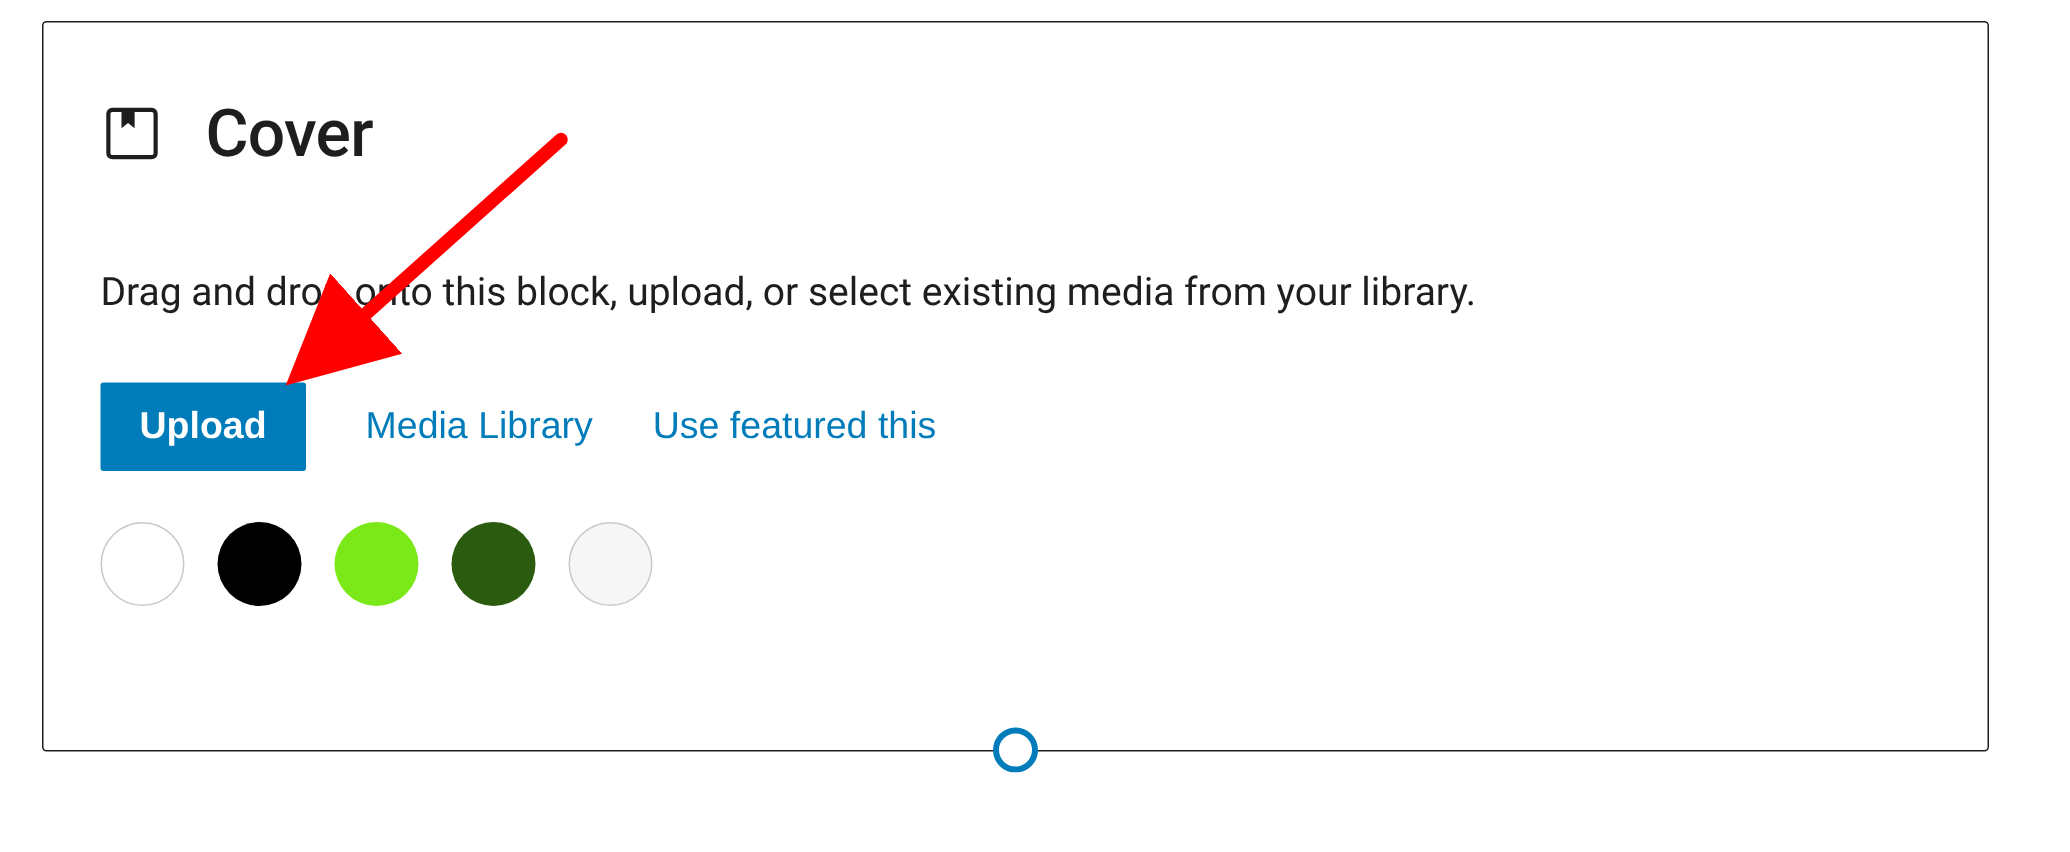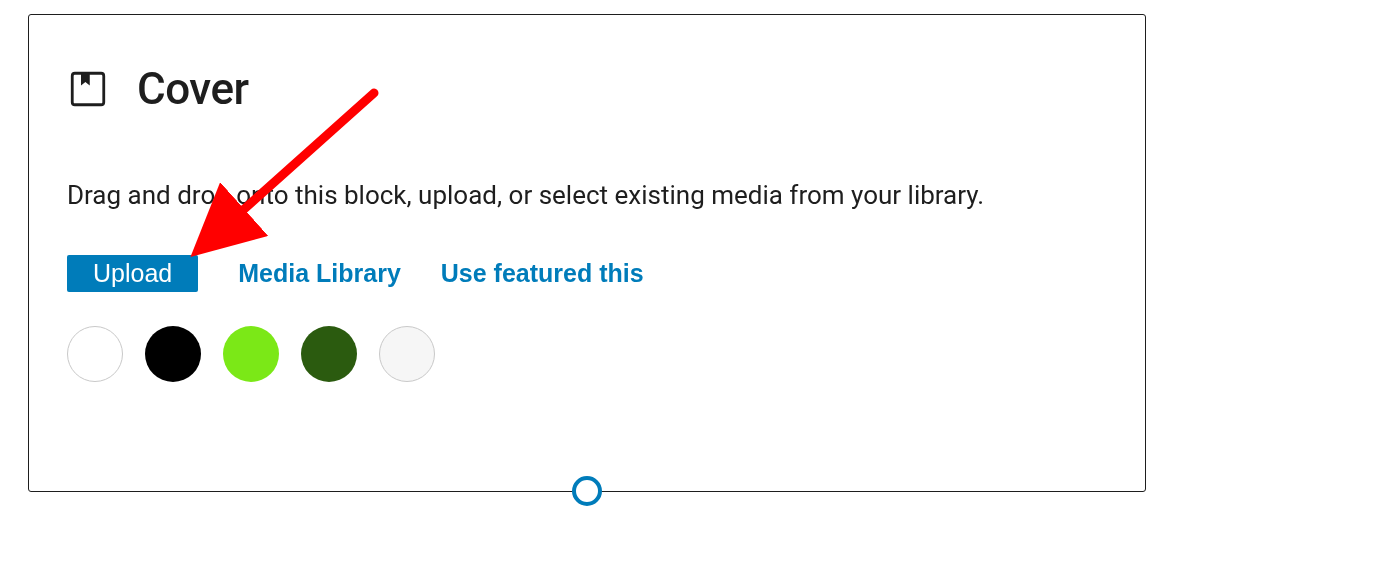--- a/index.html
+++ b/index.html
@@ -6,21 +6,21 @@
     body {
       font-family: -apple-system, BlinkMacSystemFont, "Segoe UI", Roboto, sans-serif;
       background: #fff;
       padding: 14px 28px;
     }
     .cover-block {
       border: 1.5px solid #1e1e1e;
       border-radius: 3px;
       padding: 48px 38px 96px 38px;
       position: relative;
-      width: 1118px;
+      width: 1298px;
       min-height: 478px;
     }
     .block-header {
       display: flex;
       align-items: center;
       gap: 28px;
       margin-bottom: 62px;
     }
     .cover-icon svg {
       width: 42px;
@@ -43,31 +43,31 @@
       display: flex;
       align-items: center;
       gap: 40px;
       margin-bottom: 34px;
     }
     .btn-primary {
       background: #007cba;
       color: #fff;
       border: none;
       font-size: 25px;
-      font-weight: 400;
-      padding: 4px 26px;
+      font-weight: 700;
+      padding: 15px 26px;
       cursor: pointer;
       border-radius: 2px;
     }
     .btn-link {
       background: none;
       border: none;
       color: #007cba;
       font-size: 25px;
-      font-weight: 700;
+      font-weight: 400;
       cursor: pointer;
       padding: 0;
     }
     .swatches {
       display: flex;
       gap: 22px;
     }
     .swatch {
       width: 56px;
       height: 56px;

